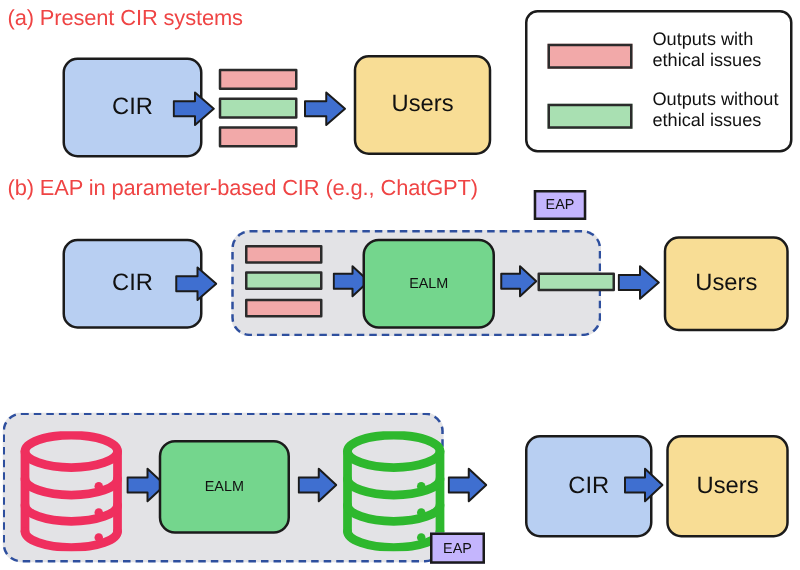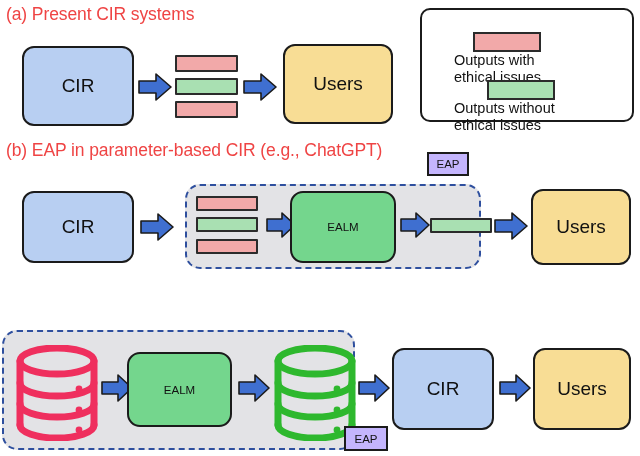--- a/index.html
+++ b/index.html
@@ -34,21 +34,21 @@
     position: absolute;
     box-sizing: border-box;
     border: 2px solid #1b1b1b;
     border-radius: 12px;
     display: flex;
     align-items: center;
     justify-content: center;
     font-size: 19px;
     color: #111111;
   }
-  .node.cir  { background: #b8cff2; }
+  .node.cir  { background: #b8cff2; margin-left: 28px; }
   .node.users{ background: #f8dd95; align-items: center; }
   .node.ealm {
     background: #74d68d;
     font-size: 11.5px;
     border-radius: 13px;
   }
   
   .bar {
     position: absolute;
     box-sizing: border-box;
@@ -85,22 +85,21 @@
   .legend {
     position: absolute;
     box-sizing: border-box;
     background: #ffffff;
     border: 2px solid #1b1b1b;
     border-radius: 10px;
   }
   .legend-row {
     position: absolute;
     display: flex;
-    align-items: flex-end;
-    flex-direction: column;
+    align-items: center;
   }
   .legend-swatch {
     box-sizing: border-box;
     width: 68px;
     height: 20px;
     border: 2px solid #2b2b2b;
     flex: 0 0 auto;
   }
   .legend-swatch.bad  { background: #f2a9a9; }
   .legend-swatch.good { background: #a9e0b2; }

